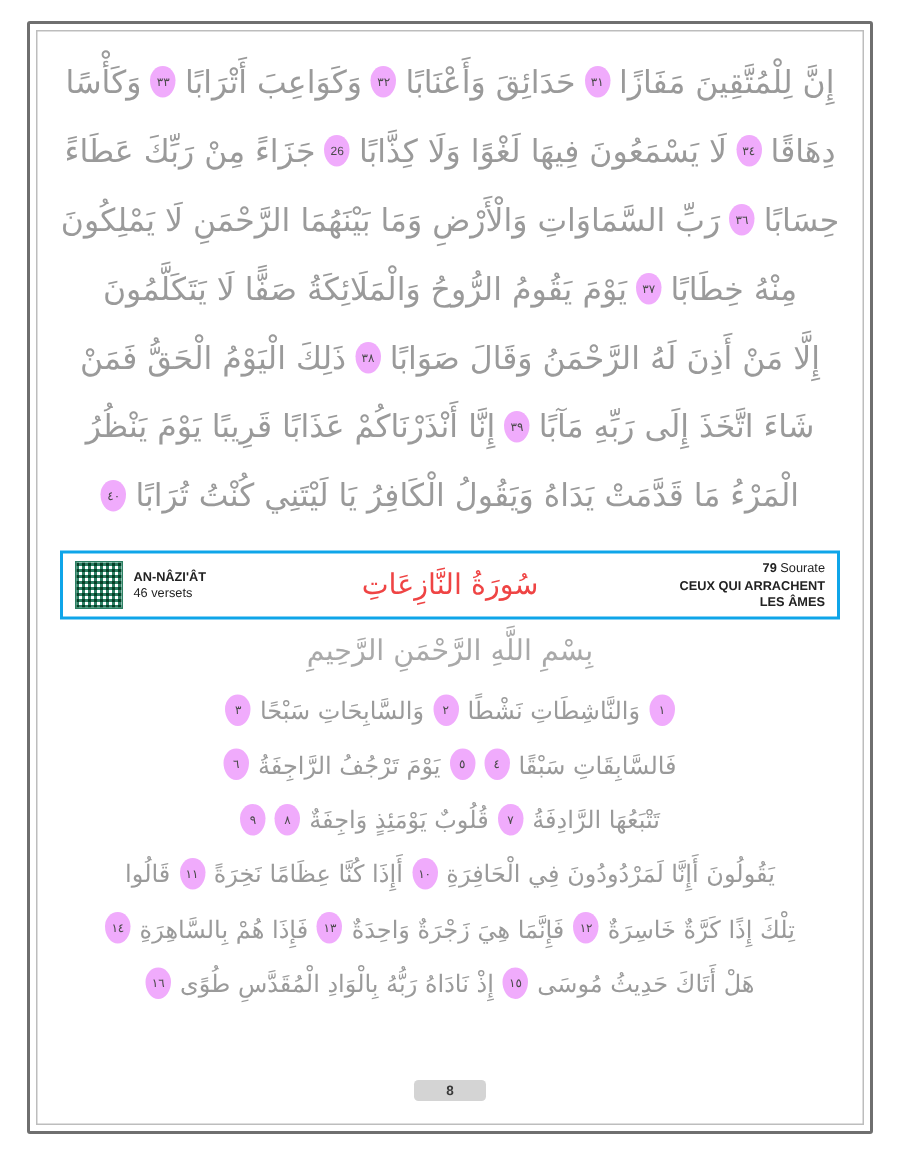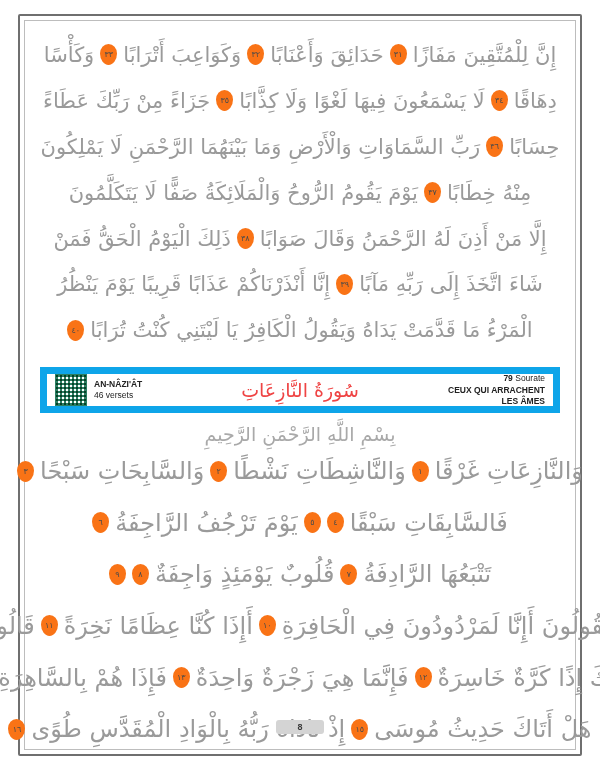--- a/index.html
+++ b/index.html
@@ -56,50 +56,50 @@
     display: flex;
     flex-direction: row;
     align-items: center;
     justify-content: center;
     gap: 6px;
     margin-bottom: 6px;
     white-space: nowrap;
   }
   .ar {
     font-family: "DejaVu Sans", sans-serif;
-    font-size: 24px;
+    font-size: 16px;
     line-height: 1.9;
     color: #9a9a9a;
     direction: rtl;
     unicode-bidi: bidi-override;
     letter-spacing: 0px;
   }
   .ar.big { font-size: 21px; }
   .ayah-num {
     display: inline-flex;
     align-items: center;
     justify-content: center;
     width: 17px;
     height: 21px;
-    background: #f97316;
+    background: #f0abfc;
     color: #4a4a4a;
     font-size: 8px;
     font-family: "Liberation Sans", sans-serif;
     border-radius: 50% 50% 50% 50% / 45% 45% 55% 55%;
     flex: 0 0 auto;
     position: relative;
     top: -1px;
   }
 
   
   .surah-header {
     position: relative;
     margin: 16px 0 10px 0;
     height: 46px;
-    border: 7px solid #0ea5e9;
+    border: 2px solid #0ea5e9;
     display: flex;
     align-items: center;
     justify-content: space-between;
     padding: 0 8px;
     box-sizing: border-box;
     background: #ffffff;
   }
   .sh-left {
     display: flex;
     align-items: center;
@@ -144,21 +144,21 @@
   }
   .sh-right .num { font-weight: bold; }
   .sh-right .fr { font-weight: bold; }
 
   .basmala {
     text-align: center;
     font-family: "DejaVu Sans", sans-serif;
     font-size: 19px;
     color: #a9a9a9;
     direction: rtl;
-    margin: 10px 0 4px 0;
+    margin: 10px 0 14px 0;
   }
 
   
   .footer {
     position: absolute;
     left: 0;
     right: 0;
     bottom: 36px;
     display: flex;
     justify-content: center;
@@ -193,21 +193,21 @@
         <span class="ayah-num">٣٢</span>
         <span class="ar big">وَكَوَاعِبَ أَتْرَابًا</span>
         <span class="ayah-num">٣٣</span>
         <span class="ar big">وَكَأْسًا</span>
       </div>
 
       <div class="line">
         <span class="ar big">دِهَاقًا</span>
         <span class="ayah-num">٣٤</span>
         <span class="ar big">لَا يَسْمَعُونَ فِيهَا لَغْوًا وَلَا كِذَّابًا</span>
-        <span class="ayah-num">٣٥</span>
+        <span class="ayah-num">26</span>
         <span class="ar big">جَزَاءً مِنْ رَبِّكَ عَطَاءً</span>
       </div>
 
       <div class="line">
         <span class="ar big">حِسَابًا</span>
         <span class="ayah-num">٣٦</span>
         <span class="ar big">رَبِّ السَّمَاوَاتِ وَالْأَرْضِ وَمَا بَيْنَهُمَا الرَّحْمَنِ لَا يَمْلِكُونَ</span>
       </div>
 
       <div class="line">
@@ -253,21 +253,20 @@
         <div class="fr">CEUX QUI ARRACHENT</div>
         <div class="fr">LES ÂMES</div>
       </div>
     </div>
 
     <div class="basmala">بِسْمِ اللَّهِ الرَّحْمَنِ الرَّحِيمِ</div>
 
     <div class="ayah-block">
 
       <div class="line">
-        <span class="ar">وَالنَّازِعَاتِ غَرْقًا</span>
         <span class="ayah-num">١</span>
         <span class="ar">وَالنَّاشِطَاتِ نَشْطًا</span>
         <span class="ayah-num">٢</span>
         <span class="ar">وَالسَّابِحَاتِ سَبْحًا</span>
         <span class="ayah-num">٣</span>
       </div>
 
       <div class="line">
         <span class="ar">فَالسَّابِقَاتِ سَبْقًا</span>
         <span class="ayah-num">٤</span>

